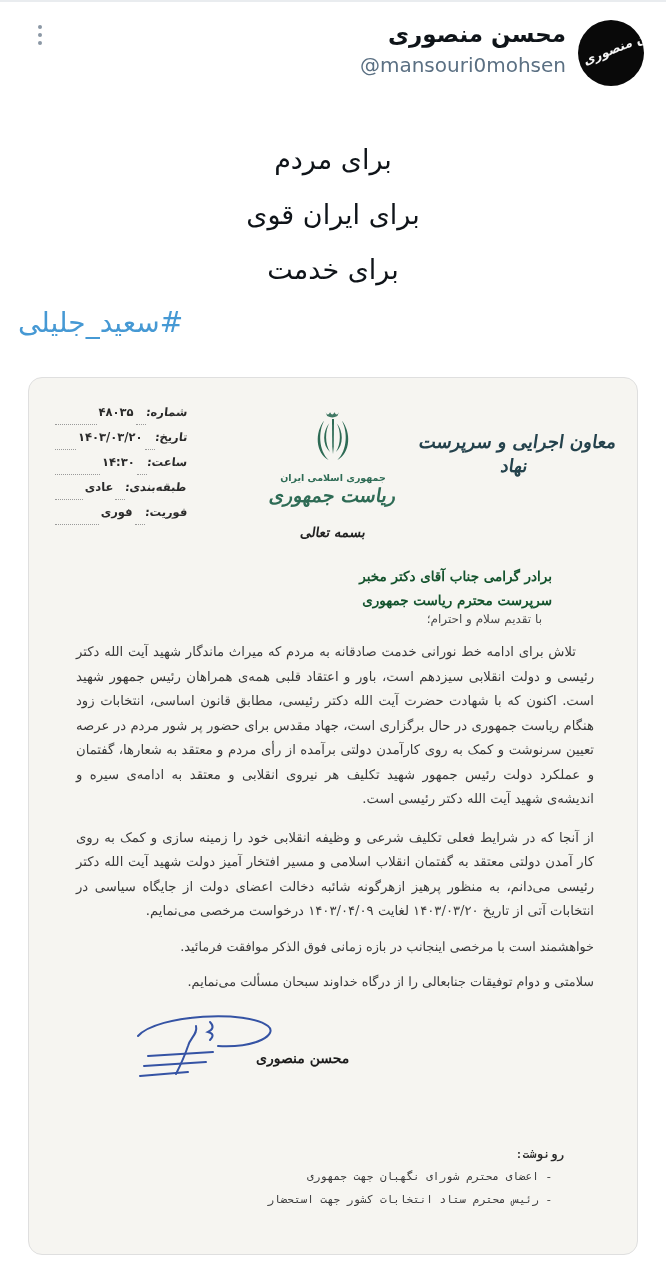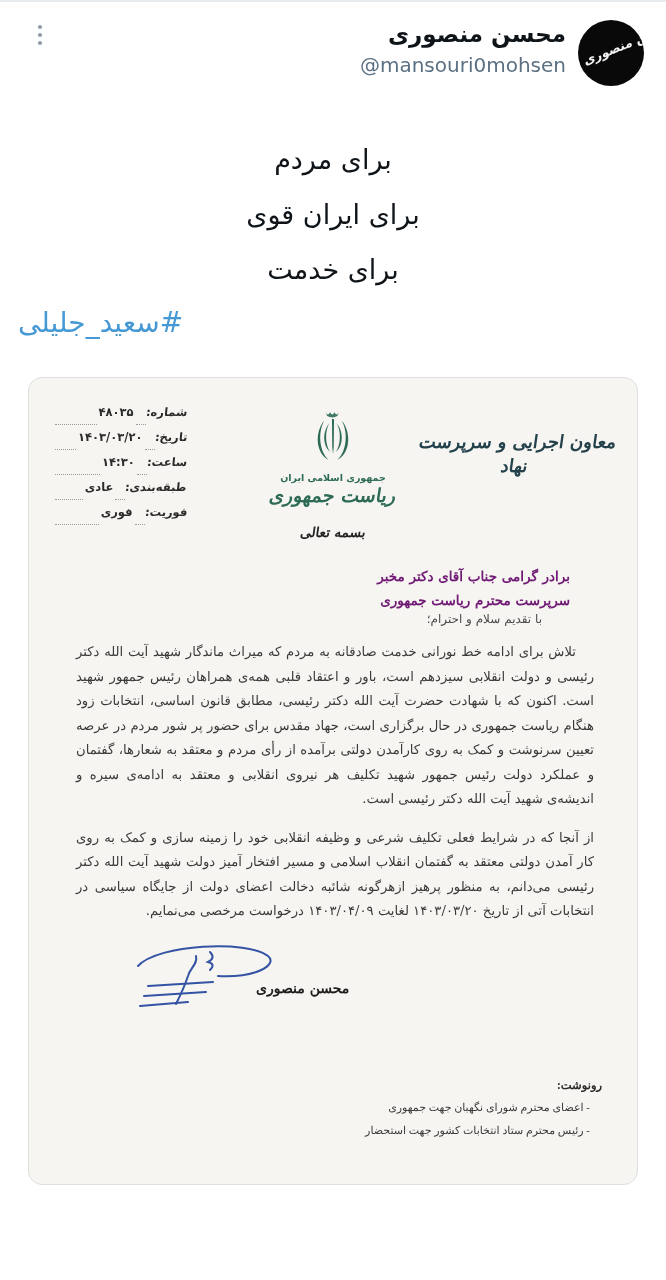--- a/index.html
+++ b/index.html
@@ -29,31 +29,31 @@
   .lt-emblem .office{color:#2e6b55;font-size:19px;font-weight:bold;transform:skewX(-9deg);font-family:"DejaVu Serif",serif;margin-top:1px;}
   .lt-meta{position:absolute;left:26px;top:22px;width:132px;direction:rtl;}
   .mrow{display:flex;align-items:flex-end;font-size:11.5px;color:#2b2b2b;line-height:25px;}
   .mrow .mlabel{font-weight:600;white-space:nowrap;transform:skewX(-6deg);}
   .mrow .dots{border-bottom:1px dotted #9a9a9a;height:14px;width:10px;}
   .mrow .dots.fill{flex:1;}
   .mrow .mval{font-weight:bold;white-space:nowrap;padding:0 2px;}
   .basmala{text-align:center;font-size:13.5px;font-weight:bold;color:#222;transform:skewX(-8deg);font-family:"DejaVu Serif",serif;margin-top:-26px;}
 
   .lt-body{direction:rtl;padding:24px 43px 0 47px;font-family:"DejaVu Serif",serif;color:#333;}
-  .addressee{margin-right:24px;font-weight:bold;font-size:13.5px;line-height:24px;color:#701a75;}
+  .addressee{margin-right:42px;font-weight:bold;font-size:13.5px;line-height:24px;color:#14532d;}
   .salutation{margin-right:52px;font-size:12px;color:#4a4a4a;}
   .para{margin-top:14px;font-size:13.2px;line-height:24.5px;text-align:justify;color:#3a3a3a;}
   .para.first{text-indent:18px;}
   .line{margin-top:11px;font-size:12.8px;line-height:24px;text-align:right;color:#3a3a3a;}
 
   .sig-zone{position:relative;height:100px;margin-top:10px;}
   .sig-scribble{position:absolute;left:42px;top:4px;}
   .sig-name{position:absolute;left:180px;top:46px;font-weight:bold;font-size:14px;color:#1d1d1d;font-family:"DejaVu Serif",serif;}
 
-  .cc{direction:rtl;padding:40px 35px 42px 47px;font-family:Liberation Serif, serif;}
+  .cc{direction:rtl;padding:40px 73px 42px 47px;font-family:Liberation Mono, monospace;}
   .cc .cc-title{font-size:11.5px;font-weight:bold;color:#2b2b2b;line-height:22px;}
   .cc .cc-item{font-size:11px;color:#3a3a3a;line-height:23px;margin-right:12px;}
 
   
   .stamp{direction:rtl;text-align:right;padding:24px 14px 20px 0;font-size:20px;color:#5b7083;}
 </style>
 </head>
 <body>
 
 <div class="page">
@@ -137,20 +137,22 @@
     <div class="basmala">بسمه تعالی</div>
 
     <div class="lt-body">
       <div class="addressee">
         <div>برادر گرامی جناب آقای دکتر مخبر</div>
         <div>سرپرست محترم ریاست جمهوری</div>
       </div>
       <div class="salutation">با تقدیم سلام و احترام؛</div>
       <div class="para first">تلاش برای ادامه خط نورانی خدمت صادقانه به مردم که میراث ماندگار شهید آیت الله دکتر رئیسی و دولت انقلابی سیزدهم است، باور و اعتقاد قلبی همه‌ی همراهان رئیس جمهور شهید است. اکنون که با شهادت حضرت آیت الله دکتر رئیسی، مطابق قانون اساسی، انتخابات زود هنگام ریاست جمهوری در حال برگزاری است، جهاد مقدس برای حضور پر شور مردم در عرصه تعیین سرنوشت و کمک به روی کارآمدن دولتی برآمده از رأی مردم و معتقد به شعارها، گفتمان و عملکرد دولت رئیس جمهور شهید تکلیف هر نیروی انقلابی و معتقد به ادامه‌ی سیره و اندیشه‌ی شهید آیت الله دکتر رئیسی است.</div>
       <div class="para">از آنجا که در شرایط فعلی تکلیف شرعی و وظیفه انقلابی خود را زمینه سازی و کمک به روی کار آمدن دولتی معتقد به گفتمان انقلاب اسلامی و مسیر افتخار آمیز دولت شهید آیت الله دکتر رئیسی می‌دانم، به منظور پرهیز ازهرگونه شائبه دخالت اعضای دولت از جایگاه سیاسی در انتخابات آتی از تاریخ ۱۴۰۳/۰۳/۲۰ لغایت ۱۴۰۳/۰۴/۰۹ درخواست مرخصی می‌نمایم.</div>
+      <div class="line">خواهشمند است با مرخصی اینجانب در بازه زمانی فوق الذکر موافقت فرمائید.</div>
+      <div class="line">سلامتی و دوام توفیقات جنابعالی را از درگاه خداوند سبحان مسألت می‌نمایم.</div>
 
       <div class="sig-zone">
         <svg class="sig-scribble" width="170" height="80" viewBox="0 0 170 80">
           <g fill="none" stroke="#3553a4" stroke-width="2" stroke-linecap="round">
             <path d="M20,28 C40,6 130,2 150,18 C160,26 140,40 100,38"></path>
             <path d="M78,18 C80,26 72,30 70,38 C66,50 62,58 58,66"></path>
             <path d="M92,14 q6,6 -2,10 q8,2 2,8"></path>
             <path d="M30,48 L95,44"></path>
             <path d="M26,58 L88,54"></path>
             <path d="M22,68 L70,64"></path>

